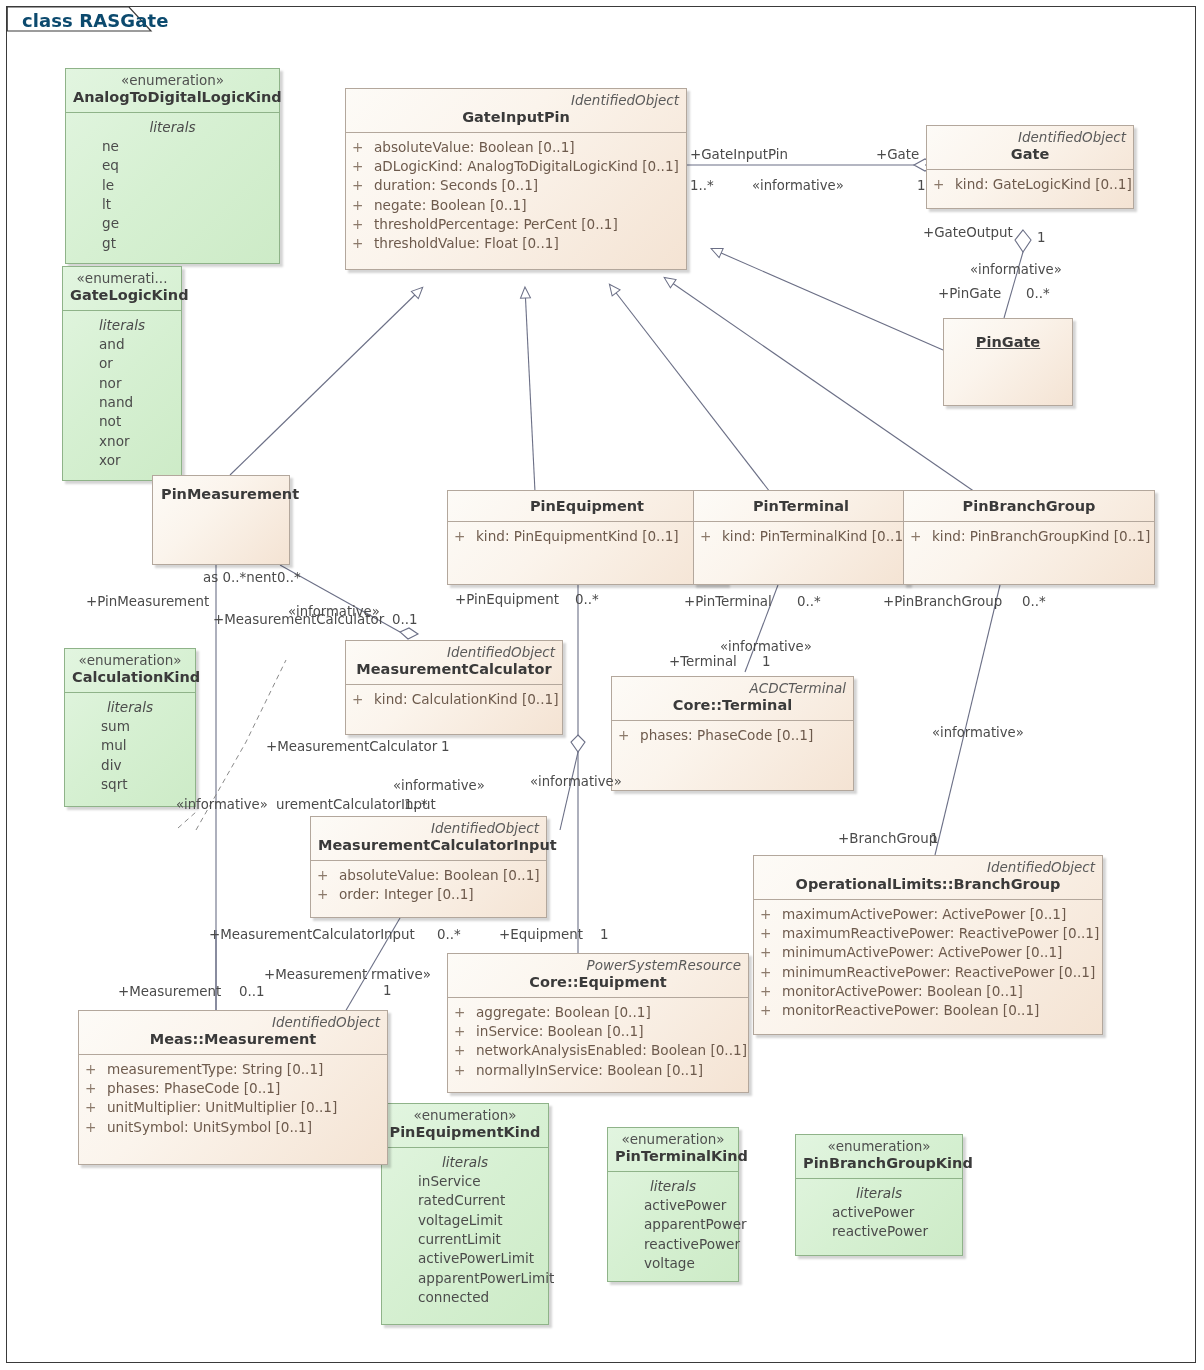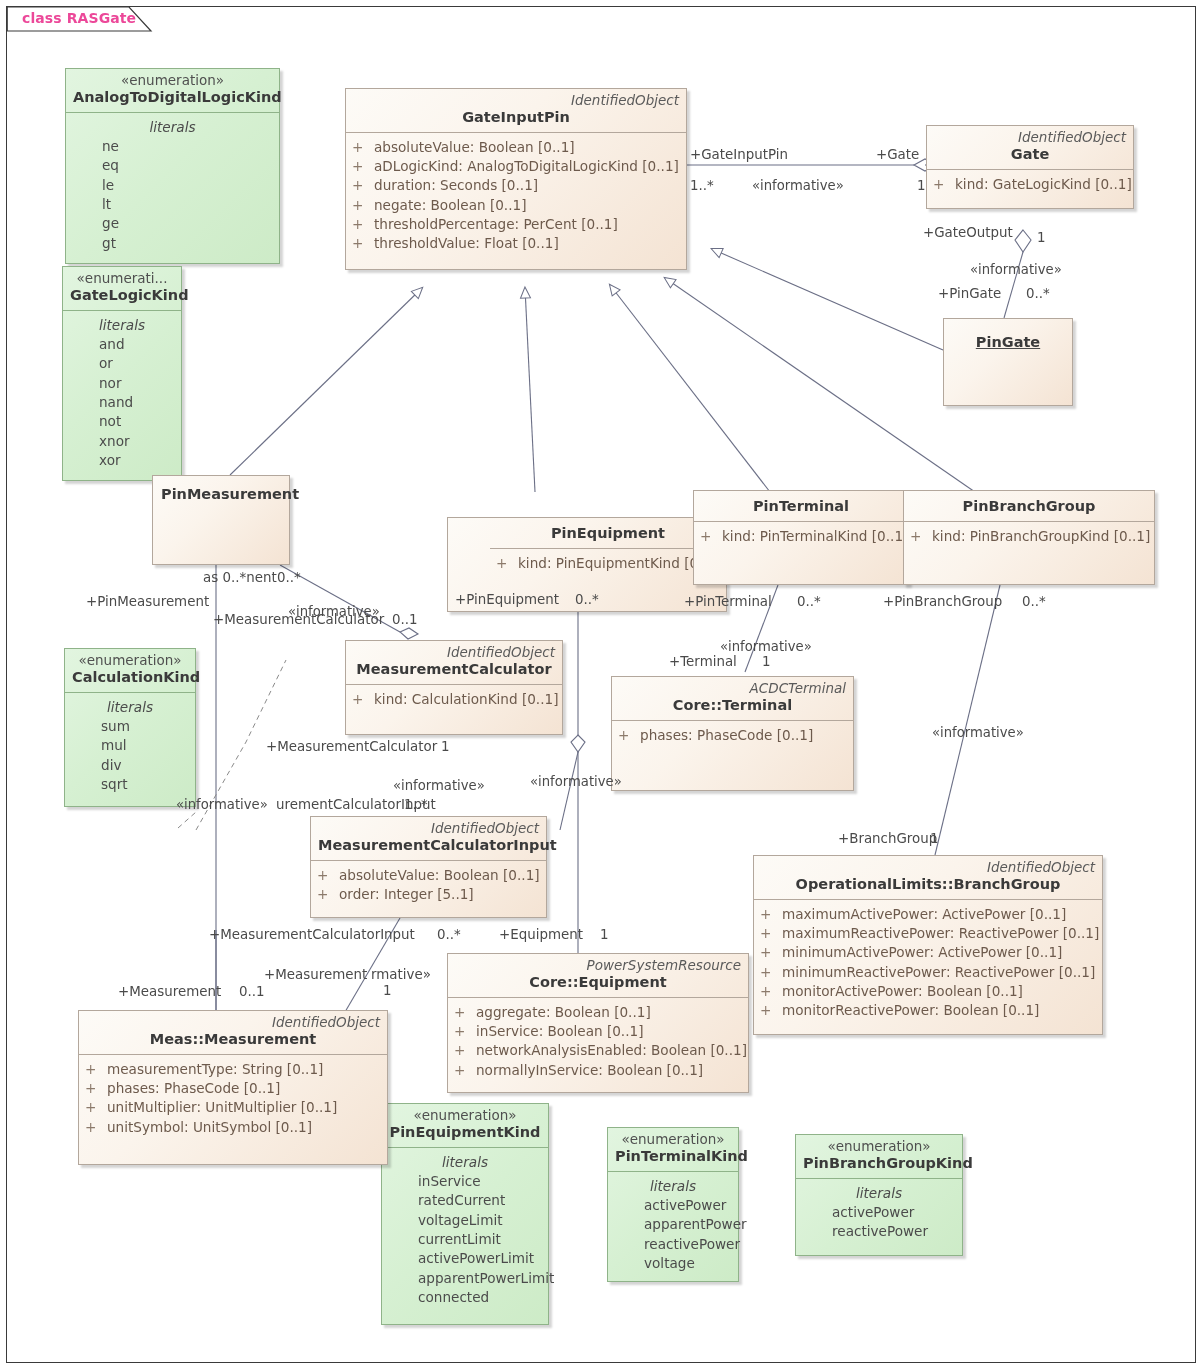--- a/index.html
+++ b/index.html
@@ -17,21 +17,21 @@
   }
   
   #frame {
     position:absolute; left:6px; top:6px; width:1190px; height:1357px;
     border:1px solid #3a3a3a;
     box-sizing:border-box;
     background:transparent;
   }
   #frame-label {
     position:absolute; left:22px; top:10px;
-    font-size:14px; font-weight:bold; color:#ec4899;
+    font-size:18px; font-weight:bold; color:#0c4a6e;
     letter-spacing:0.1px;
     white-space:nowrap;
   }
   
   svg.layer {
     position:absolute; left:0; top:0; width:1204px; height:1370px;
     overflow:visible; pointer-events:none;
   }
   
   .box {
@@ -322,21 +322,21 @@
       <span class="cname">PinGate</span>
     </div>
   </div>
 
   <div class="box cls" style="left:152px; top:475px; width:138px; height:90px;">
     <div style="padding:9px 8px 0 8px; text-align:center;">
       <span class="cname">PinMeasurement</span>
     </div>
   </div>
 
-  <div class="box cls" style="left:447px; top:517px; width:280px; height:95px;padding-left:42px;">
+  <div class="box cls" style="left:447px; top:490px; width:280px; height:95px;">
     <div class="hdr" style="padding-top:6px;">
       <span class="cname">PinEquipment</span>
     </div>
     <div class="body">
       <div class="attr">
           <span class="vis">+</span>
           <span>kind: PinEquipmentKind [0..1]</span>
         </div>
     </div>
   </div>
@@ -396,21 +396,21 @@
       <span class="parent">IdentifiedObject</span>
       <span class="cname">MeasurementCalculatorInput</span>
     </div>
     <div class="body">
       <div class="attr">
           <span class="vis">+</span>
           <span>absoluteValue: Boolean [0..1]</span>
         </div>
       <div class="attr">
           <span class="vis">+</span>
-          <span>order: Integer [5..1]</span>
+          <span>order: Integer [0..1]</span>
         </div>
     </div>
   </div>
 
   <div class="box cls" style="left:753px; top:855px; width:350px; height:180px;">
     <div class="hdr">
       <span class="parent">IdentifiedObject</span>
       <span class="cname">OperationalLimits::BranchGroup</span>
     </div>
     <div class="body">

